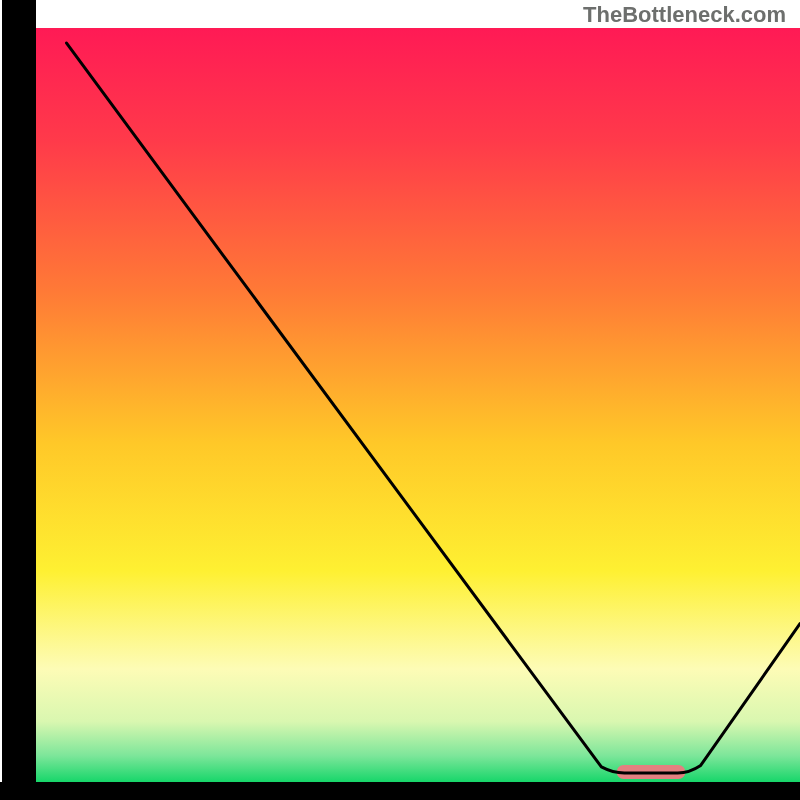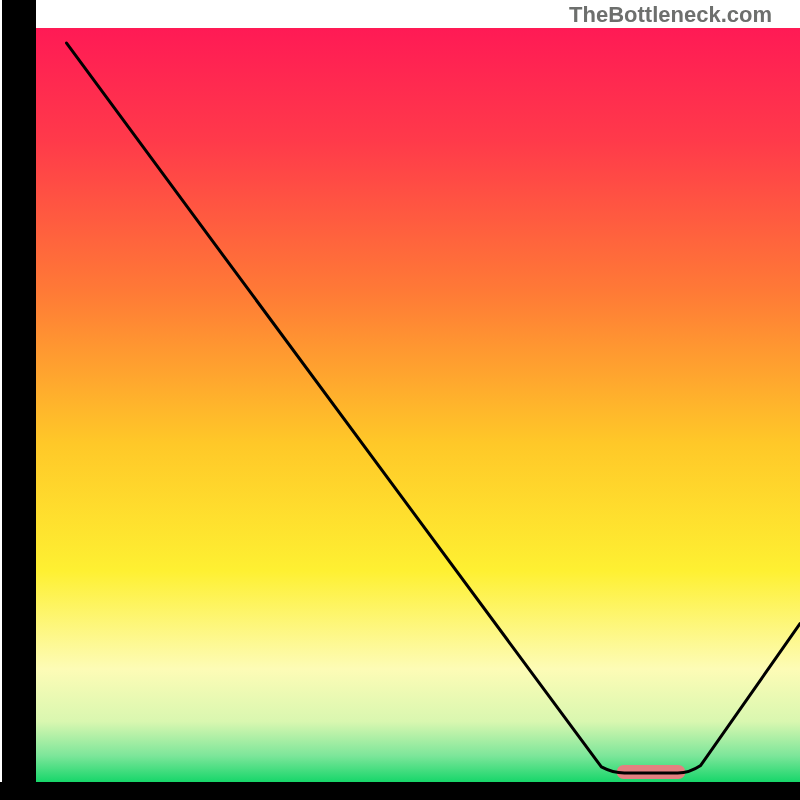--- a/index.html
+++ b/index.html
@@ -12,21 +12,21 @@
     background: #ffffff;
   }
   .chart-wrap {
     position: relative;
     width: 800px;
     height: 800px;
   }
   .watermark {
     position: absolute;
     top: 2px;
-    right: 28px;
+    right: 14px;
     font-family: Verdana, Geneva, sans-serif;
     font-size: 22px;
     font-weight: 700;
     color: #6d6f6d;
     letter-spacing: 0px;
   }
   svg {
     display: block;
   }
 </style>

